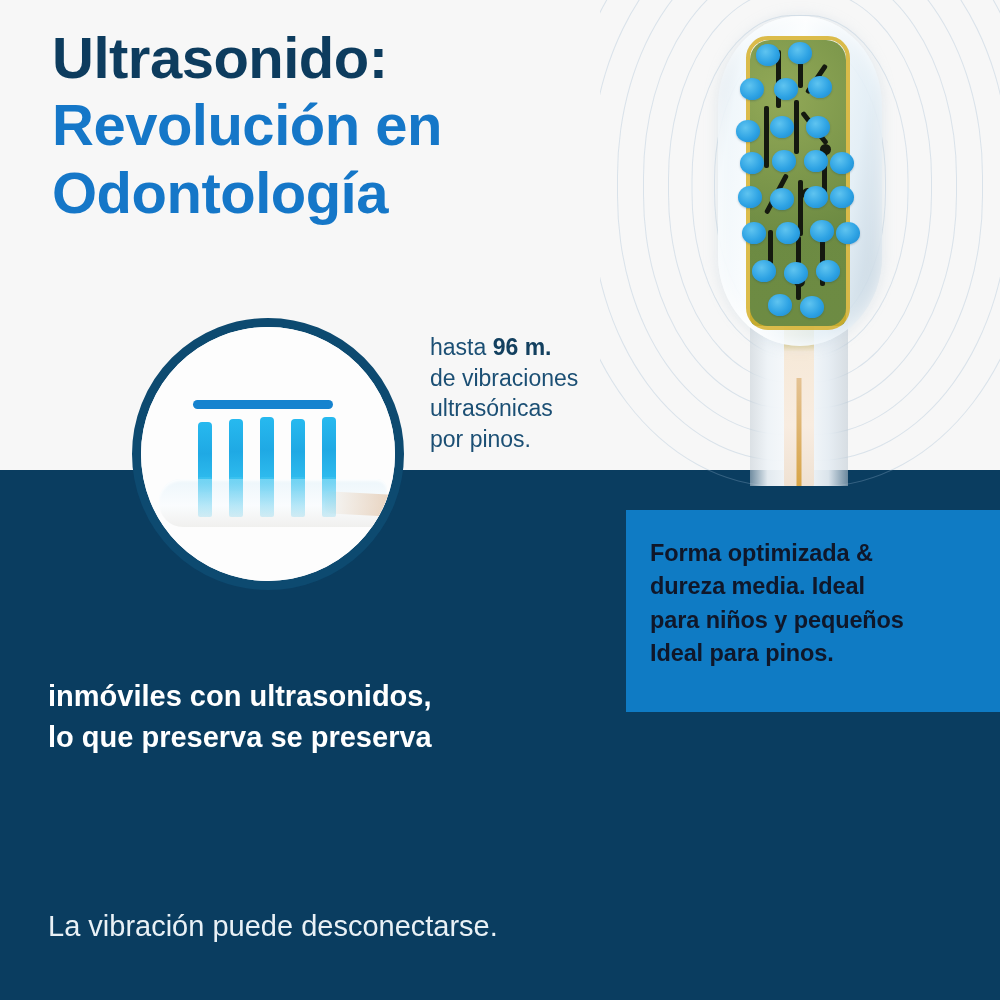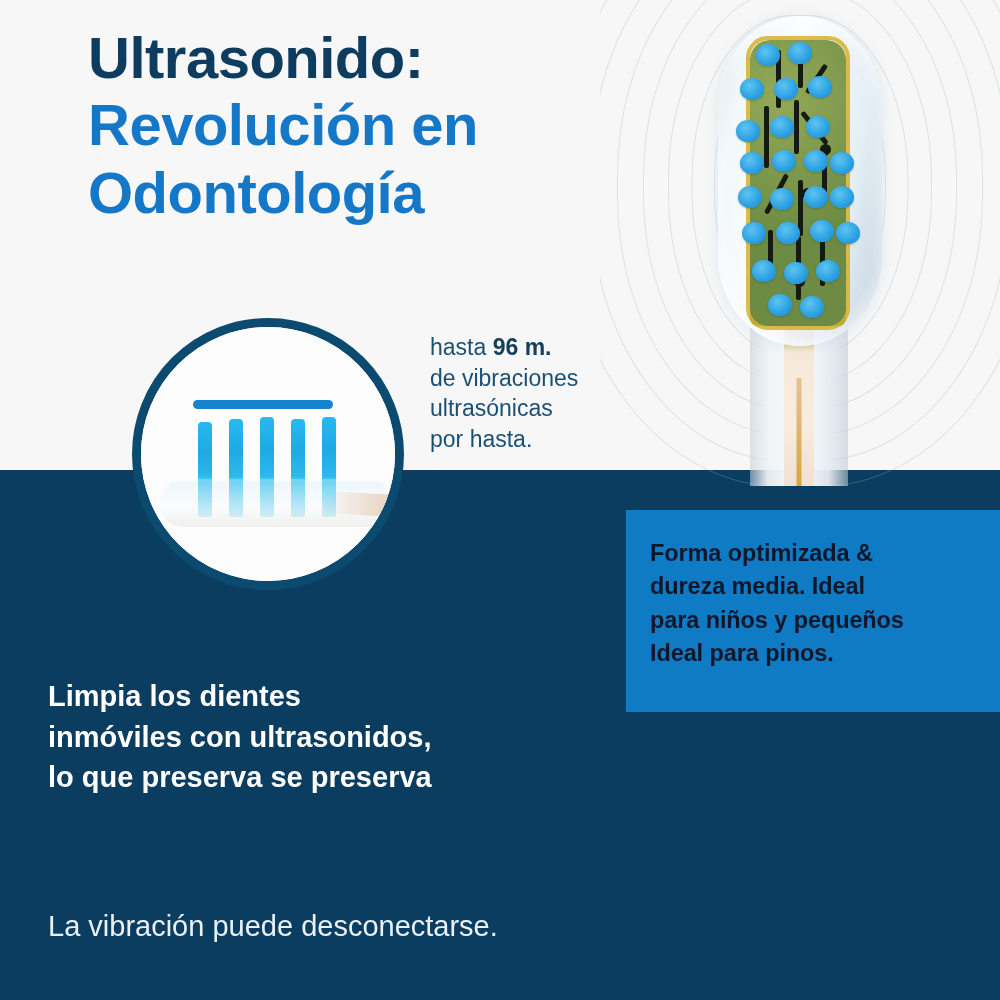--- a/index.html
+++ b/index.html
@@ -29,21 +29,20 @@
   
   .headline {
     position: absolute;
     left: 52px;
     top: 24px;
     width: 560px;
     font-weight: 700;
     font-size: 58px;
     line-height: 1.16;
     letter-spacing: -0.5px;
-    margin-left: 36px;
   }
   .headline .l1 { color: #0d3c5e; display: block; }
   .headline .l2 { color: #1577c8; display: block; }
   .headline .l3 { color: #1577c8; display: block; }
 
   
   .navy-panel {
     position: absolute;
     left: 0;
     top: 470px;
@@ -360,21 +359,21 @@
       <div class="tuft" style="left:82px;  top:280px;"></div>
     </div>
   </div>
 
   <div class="vib-caption">
     <div>
       <span>hasta </span><b>96 m.</b>
     </div>
     <div>de vibraciones</div>
     <div>ultrasónicas</div>
-    <div>por hasta.</div>
+    <div>por pinos.</div>
   </div>
 
   <div class="navy-panel"></div>
 
   <div class="circle-wrap">
     <div class="circle-inner">
       <div class="flat-bar"></div>
       <div class="bristle" style="left:57px;  top:95px;  height:70px;"></div>
       <div class="bristle" style="left:88px;  top:92px;  height:72px;"></div>
       <div class="bristle" style="left:119px; top:90px;  height:74px;"></div>
@@ -390,20 +389,19 @@
   </div>
 
   <div class="blue-box">
     <p>Forma optimizada &amp;</p>
     <p>dureza media. Ideal</p>
     <p>para niños y pequeños</p>
     <p>Ideal para pinos.</p>
   </div>
 
   <div class="bottom-copy">
-    <p>Limpia los dientes</p>
     <p>inmóviles con ultrasonidos,</p>
     <p>lo que preserva se preserva</p>
   </div>
 
   <div class="bottom-note">La vibración puede desconectarse.</div>
 
 </div>
 
 </body></html>

